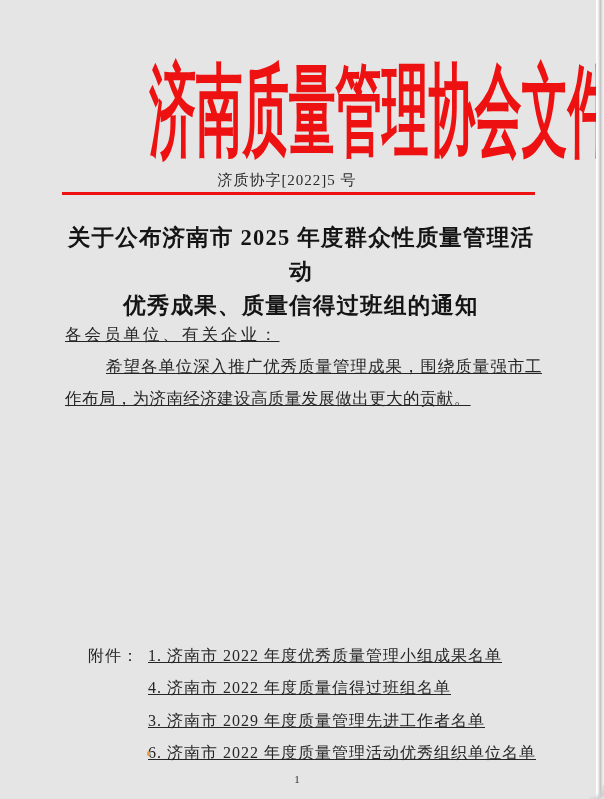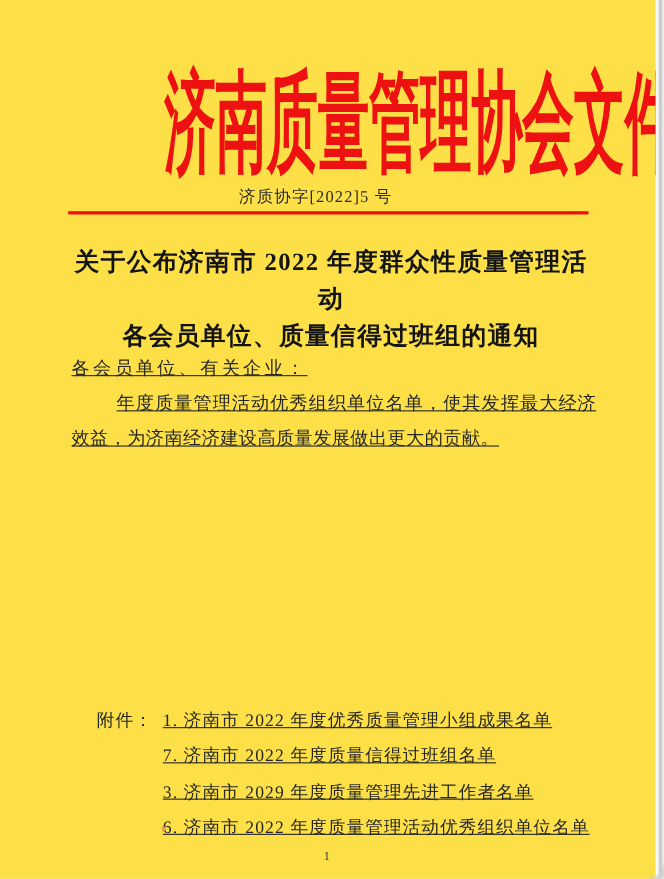--- a/index.html
+++ b/index.html
@@ -1,19 +1,19 @@
 <!DOCTYPE html>
 <html><head>
 <meta charset="utf-8">
 <style>
   html,body{margin:0;padding:0;background:#ffffff;}
   .page{
     position:relative;
     width:604px;height:799px;
-    background:#fde047;
+    background:#e5e5e5;
     overflow:hidden;
     font-family:"Liberation Serif","DejaVu Serif",serif;
     color:#1d1d1d;
   }
   
   .org-title{
     position:absolute;
     top:60px;left:-12px;width:604px;
     text-align:center;
     font-size:100px;line-height:104px;
@@ -97,37 +97,37 @@
 
 <div class="page">
 
   <div class="org-title" style="color: rgb(238, 17, 17);">济南质量管理协会文件</div>
 
   <div class="doc-number">济质协字[2022]5 号</div>
 
   <div class="red-rule" style="background: rgb(238, 17, 17);"></div>
 
   <div class="doc-title">
-    <div>关于公布济南市 2022 年度群众性质量管理活动</div>
-    <div>各会员单位、质量信得过班组的通知</div>
+    <div>关于公布济南市 2025 年度群众性质量管理活动</div>
+    <div>优秀成果、质量信得过班组的通知</div>
   </div>
 
   <div class="body-text">
     <p class="salutation">各会员单位、有关企业：</p>
-    <p class="para">年度质量管理活动优秀组织单位名单，使其发挥最大经济效益，为济南经济建设高质量发展做出更大的贡献。</p>
+    <p class="para">希望各单位深入推广优秀质量管理成果，围绕质量强市工作布局，为济南经济建设高质量发展做出更大的贡献。</p>
   </div>
 
   <div class="attachments">
     <div class="attach-row">
       <span class="attach-label">附件：</span>
       <span class="attach-item">1. 济南市 2022 年度优秀质量管理小组成果名单</span>
     </div>
     <div class="attach-row cont">
       <span class="attach-label">附件：</span>
-      <span class="attach-item">7. 济南市 2022 年度质量信得过班组名单</span>
+      <span class="attach-item">4. 济南市 2022 年度质量信得过班组名单</span>
     </div>
     <div class="attach-row cont">
       <span class="attach-label">附件：</span>
       <span class="attach-item">3. 济南市 2029 年度质量管理先进工作者名单</span>
     </div>
     <div class="attach-row cont">
       <span class="attach-label">附件：</span>
       <span class="attach-item">6. 济南市 2022 年度质量管理活动优秀组织单位名单</span>
     </div>
   </div>

